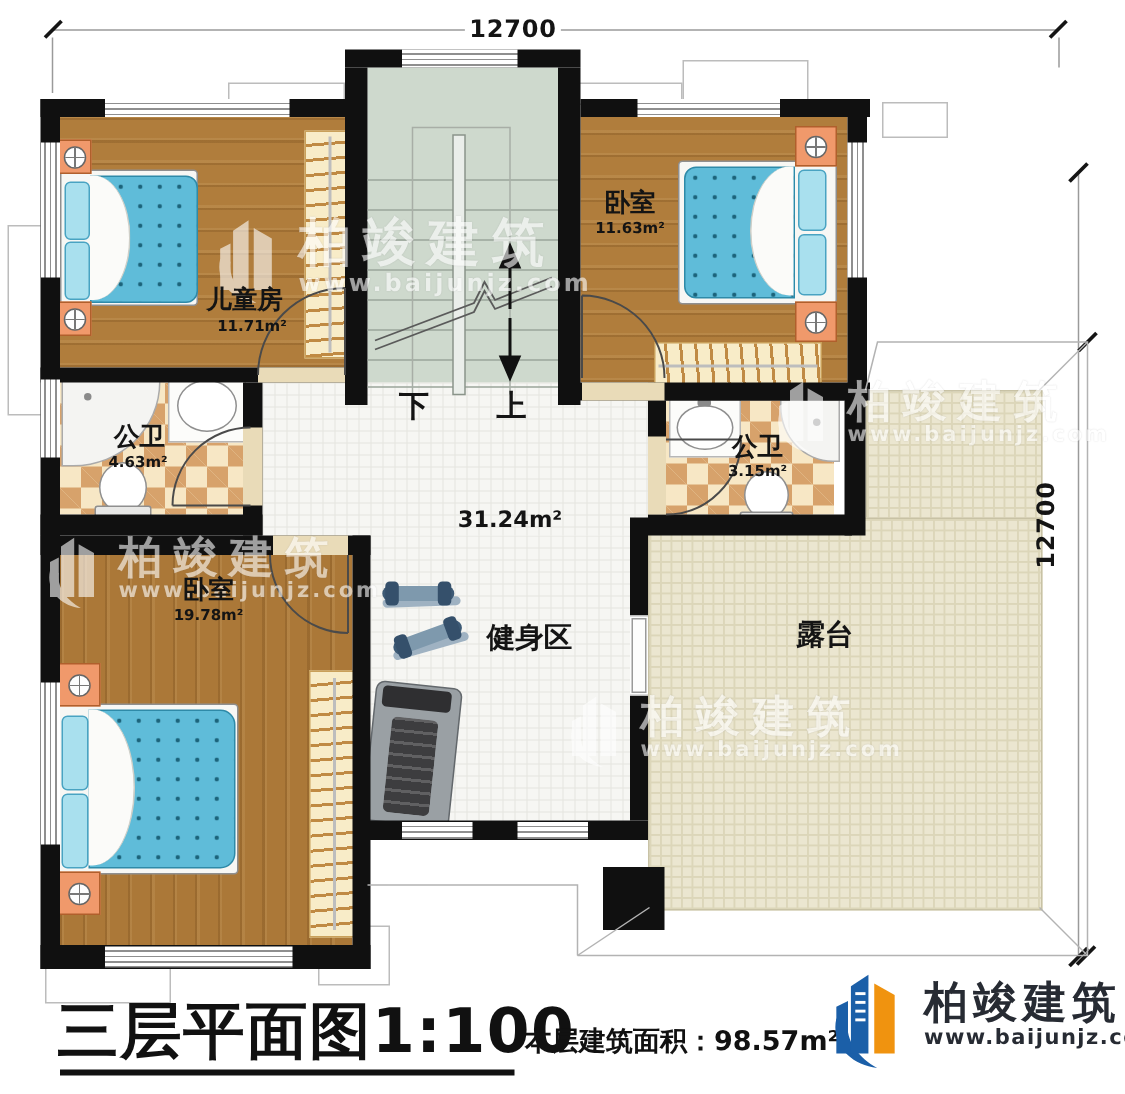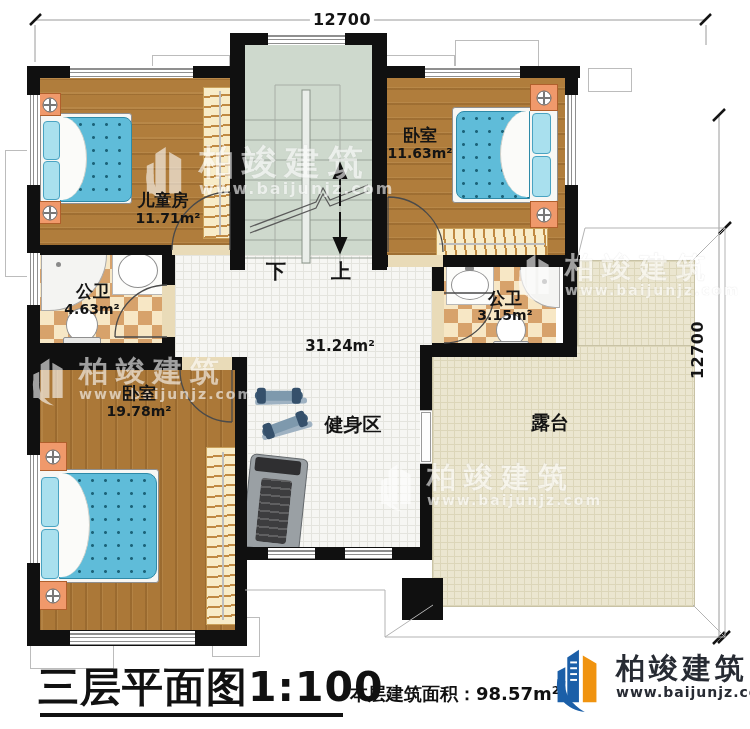--- a/index.html
+++ b/index.html
@@ -47,21 +47,21 @@
   .tm-console{position:absolute;left:4px;top:2px;width:46px;height:14px;background:#2f2f31;border-radius:3px;}
   .tm-belt{position:absolute;left:12px;top:22px;width:31px;height:64px;background:#3d3d3f;border-radius:4px;background-image:repeating-linear-gradient(180deg,rgba(255,255,255,.18) 0 2px,transparent 2px 8px);}
   .dumbrack{position:absolute;left:252px;top:384px;width:64px;height:62px;transform:rotate(-12deg);z-index:3;}
   .rackbar{position:absolute;background:#9fb2c2;border-radius:3px;height:6px;width:52px;}
   .db{position:absolute;width:48px;height:10px;border-radius:5px;background:linear-gradient(90deg,#3d5a75 0 9px,#7e99ad 9px 39px,#3d5a75 39px);}
   .db::before,.db::after{content:"";position:absolute;top:-3px;width:9px;height:16px;background:#35506b;border-radius:3px;}
   .db::before{left:2px;} .db::after{right:2px;}
   
   .label{position:absolute;font-weight:700;color:#141414;white-space:nowrap;transform:translate(-50%,-50%);text-align:center;z-index:9;}
   .room-name{font-size:17px;}
-  .room-area{font-size:14px;}
+  .room-area{font-size:10px;}
   .big-cn{font-size:20px;}
   .dim{font-size:16px;letter-spacing:.5px;background:#fff;padding:0 3px;}
   .dim.rot{transform:translate(-50%,-50%) rotate(-90deg);background:transparent;}
   
   .wm{position:absolute;display:flex;align-items:center;gap:9px;opacity:.60;z-index:8;pointer-events:none;}
   .wm-txt{display:flex;flex-direction:column;line-height:1.05;color:#ffffff;text-shadow:0 0 1px rgba(110,110,110,.45);}
   .wm-name{font-weight:700;letter-spacing:8px;}
   .wm-url{font-weight:700;letter-spacing:2px;}
   .wm.lg .wm-name{font-size:35px;} .wm.lg .wm-url{font-size:16px;}
   .wm.sm .wm-name{font-size:29px;} .wm.sm .wm-url{font-size:14px;}

